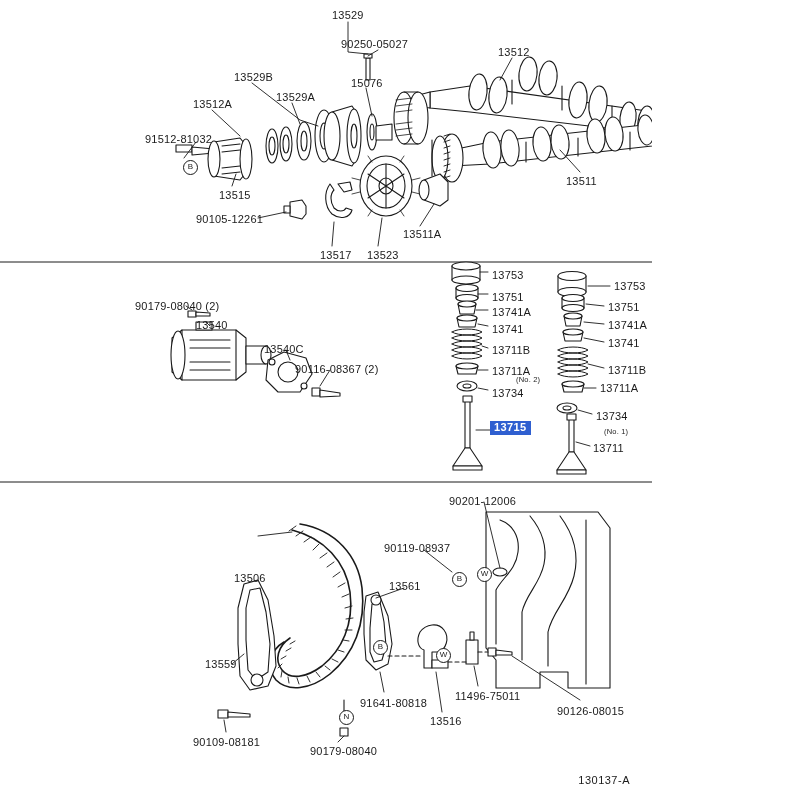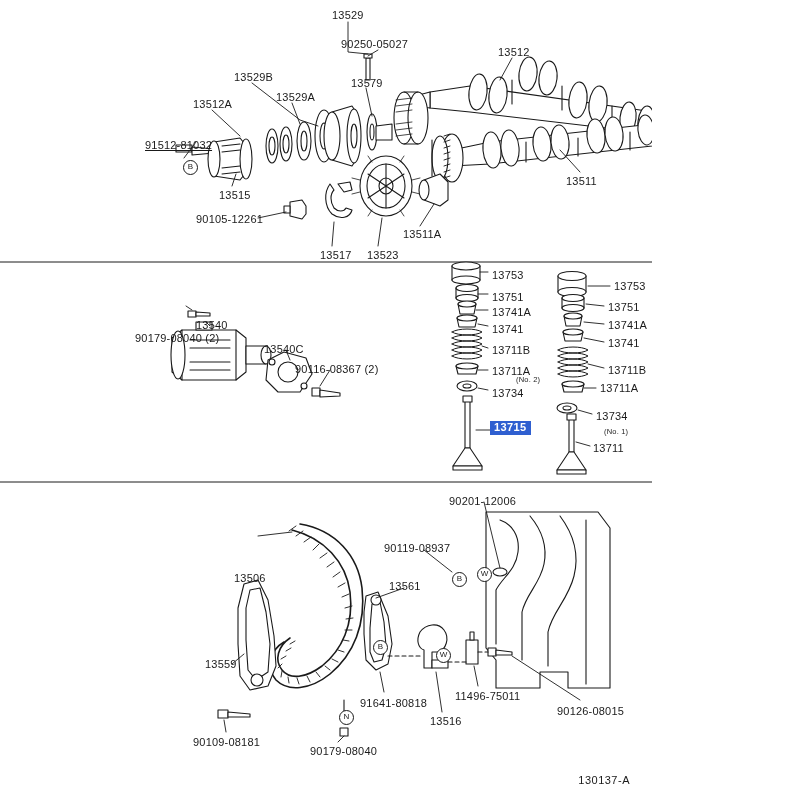--- a/index.html
+++ b/index.html
@@ -350,35 +350,35 @@
         <path d="M338 742 L344 736"></path>
       </g>
 
     </g>
   </svg>
 
   <div class="label" style="left:332px; top:10px;">13529</div>
   <div class="label" style="left:341px; top:39px;">90250-05027</div>
   <div class="label" style="left:498px; top:47px;">13512</div>
   <div class="label" style="left:234px; top:72px;">13529B</div>
-  <div class="label" style="left:351px; top:78px;">13579</div>
+  <div class="label" style="left:351px; top:78px;">15076</div>
   <div class="label" style="left:276px; top:92px;">13529A</div>
   <div class="label" style="left:193px; top:99px;">13512A</div>
-  <div class="label" style="left:145px; top:140px;text-decoration:underline;">91512-81032</div>
+  <div class="label" style="left:145px; top:134px;">91512-81032</div>
   <div class="label" style="left:566px; top:176px;">13511</div>
   <div class="label" style="left:219px; top:190px;">13515</div>
   <div class="label" style="left:196px; top:214px;">90105-12261</div>
   <div class="label" style="left:403px; top:229px;">13511A</div>
   <div class="label" style="left:320px; top:250px;">13517</div>
   <div class="label" style="left:367px; top:250px;">13523</div>
 
   <div class="label" style="left:492px; top:270px;">13753</div>
   <div class="label" style="left:614px; top:281px;">13753</div>
   <div class="label" style="left:492px; top:292px;">13751</div>
-  <div class="label" style="left:135px; top:301px;margin-top:32px;">90179-08040 (2)</div>
+  <div class="label" style="left:135px; top:301px;">90179-08040 (2)</div>
   <div class="label" style="left:608px; top:302px;">13751</div>
   <div class="label" style="left:492px; top:307px;">13741A</div>
   <div class="label" style="left:196px; top:320px;">13540</div>
   <div class="label" style="left:608px; top:320px;">13741A</div>
   <div class="label" style="left:492px; top:324px;">13741</div>
   <div class="label" style="left:608px; top:338px;">13741</div>
   <div class="label" style="left:264px; top:344px;">13540C</div>
   <div class="label" style="left:492px; top:345px;">13711B</div>
   <div class="label" style="left:295px; top:364px;">90116-08367 (2)</div>
   <div class="label" style="left:608px; top:365px;">13711B</div>

